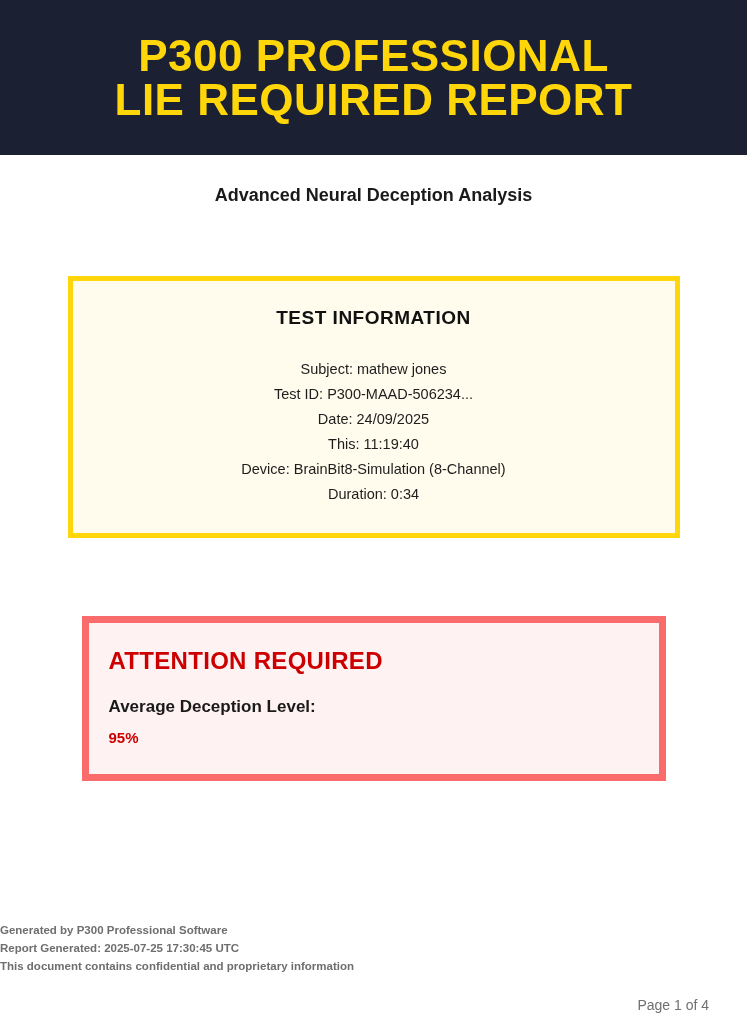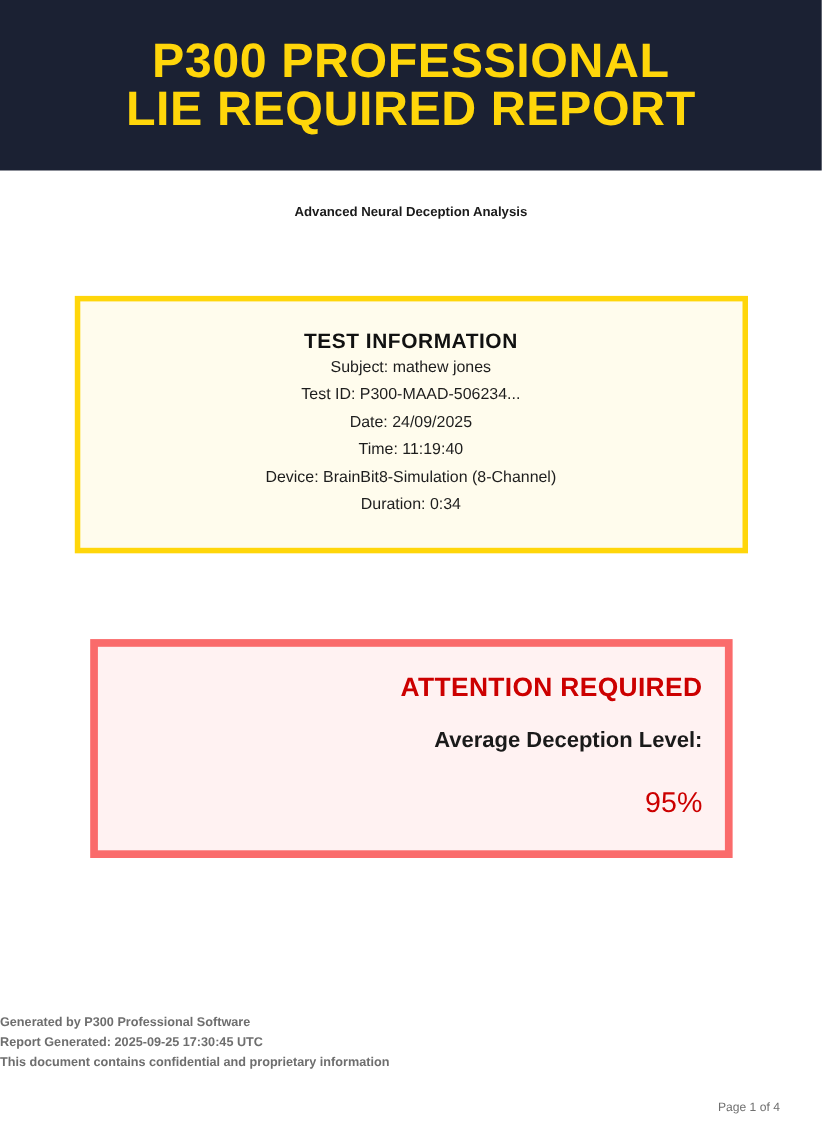--- a/index.html
+++ b/index.html
@@ -37,124 +37,125 @@
     font-size: 44px;
     font-weight: bold;
     letter-spacing: 0.5px;
     line-height: 44px;
     text-align: center;
   }
   
   .subtitle {
     margin-top: 30px;
     text-align: center;
-    font-size: 12px;
+    font-size: 18px;
     font-weight: bold;
     color: #1a1a1a;
   }
   
   .info-box {
     margin: 70px auto 0 auto;
     width: 612px;
     box-sizing: border-box;
     border: 5px solid #ffd60a;
     background: #fffced;
     padding: 26px 20px 26px 20px;
     text-align: center;
   }
   .info-title {
     font-size: 19px;
     font-weight: bold;
     color: #111111;
+    margin-bottom: 28px;
     letter-spacing: 0.5px;
   }
   .info-line {
     font-size: 14.5px;
     color: #1d1d1d;
     line-height: 25px;
   }
   
   .alert-box {
     margin: 78px auto 0 auto;
     width: 584px;
     box-sizing: border-box;
     border: 7px solid #fa6b6b;
     background: #fff2f2;
     padding: 24px 20px 28px 20px;
-    text-align: right;
+    text-align: left;
   }
   .alert-title {
     font-size: 24px;
     font-weight: bold;
     color: #cc0000;
     letter-spacing: 0.3px;
     margin-bottom: 22px;
   }
   .alert-label {
-    font-size: 20px;
+    font-size: 17px;
     font-weight: bold;
     color: #1a1a1a;
-    margin-bottom: 29px;
+    margin-bottom: 12px;
   }
   .alert-value {
-    font-size: 26px;
-    font-weight: normal;
+    font-size: 15px;
+    font-weight: bold;
     color: #cc0000;
   }
   
   .footer {
     position: absolute;
     left: 0;
     right: 0;
     bottom: 60px;
     text-align: left;
   }
   .footer-line {
     font-size: 11.5px;
     font-weight: bold;
     color: #6e6e6e;
     line-height: 18px;
   }
   .page-number {
     position: absolute;
     right: 38px;
     bottom: 22px;
-    font-size: 11px;
+    font-size: 14px;
     color: #707070;
   }
 </style>
 </head>
 <body>
 
 <div class="page">
 
   <div class="header-banner">
     <div class="header-line">P300 PROFESSIONAL</div>
     <div class="header-line">LIE REQUIRED REPORT</div>
   </div>
 
   <div class="subtitle">Advanced Neural Deception Analysis</div>
 
   <div class="info-box">
     <div class="info-title">TEST INFORMATION</div>
     <div class="info-line">Subject: mathew jones</div>
     <div class="info-line">Test ID: P300-MAAD-506234...</div>
     <div class="info-line">Date: 24/09/2025</div>
-    <div class="info-line">Time: 11:19:40</div>
+    <div class="info-line">This: 11:19:40</div>
     <div class="info-line">Device: BrainBit8-Simulation (8-Channel)</div>
     <div class="info-line">Duration: 0:34</div>
   </div>
 
   <div class="alert-box">
     <div class="alert-title">ATTENTION REQUIRED</div>
     <div class="alert-label">Average Deception Level:</div>
     <div class="alert-value">95%</div>
   </div>
 
   <div class="footer">
     <div class="footer-line">Generated by P300 Professional Software</div>
-    <div class="footer-line">Report Generated: 2025-09-25 17:30:45 UTC</div>
+    <div class="footer-line">Report Generated: 2025-07-25 17:30:45 UTC</div>
     <div class="footer-line">This document contains confidential and proprietary information</div>
   </div>
 
   <div class="page-number">Page 1 of 4</div>
 
 </div>
 
 </body></html>

